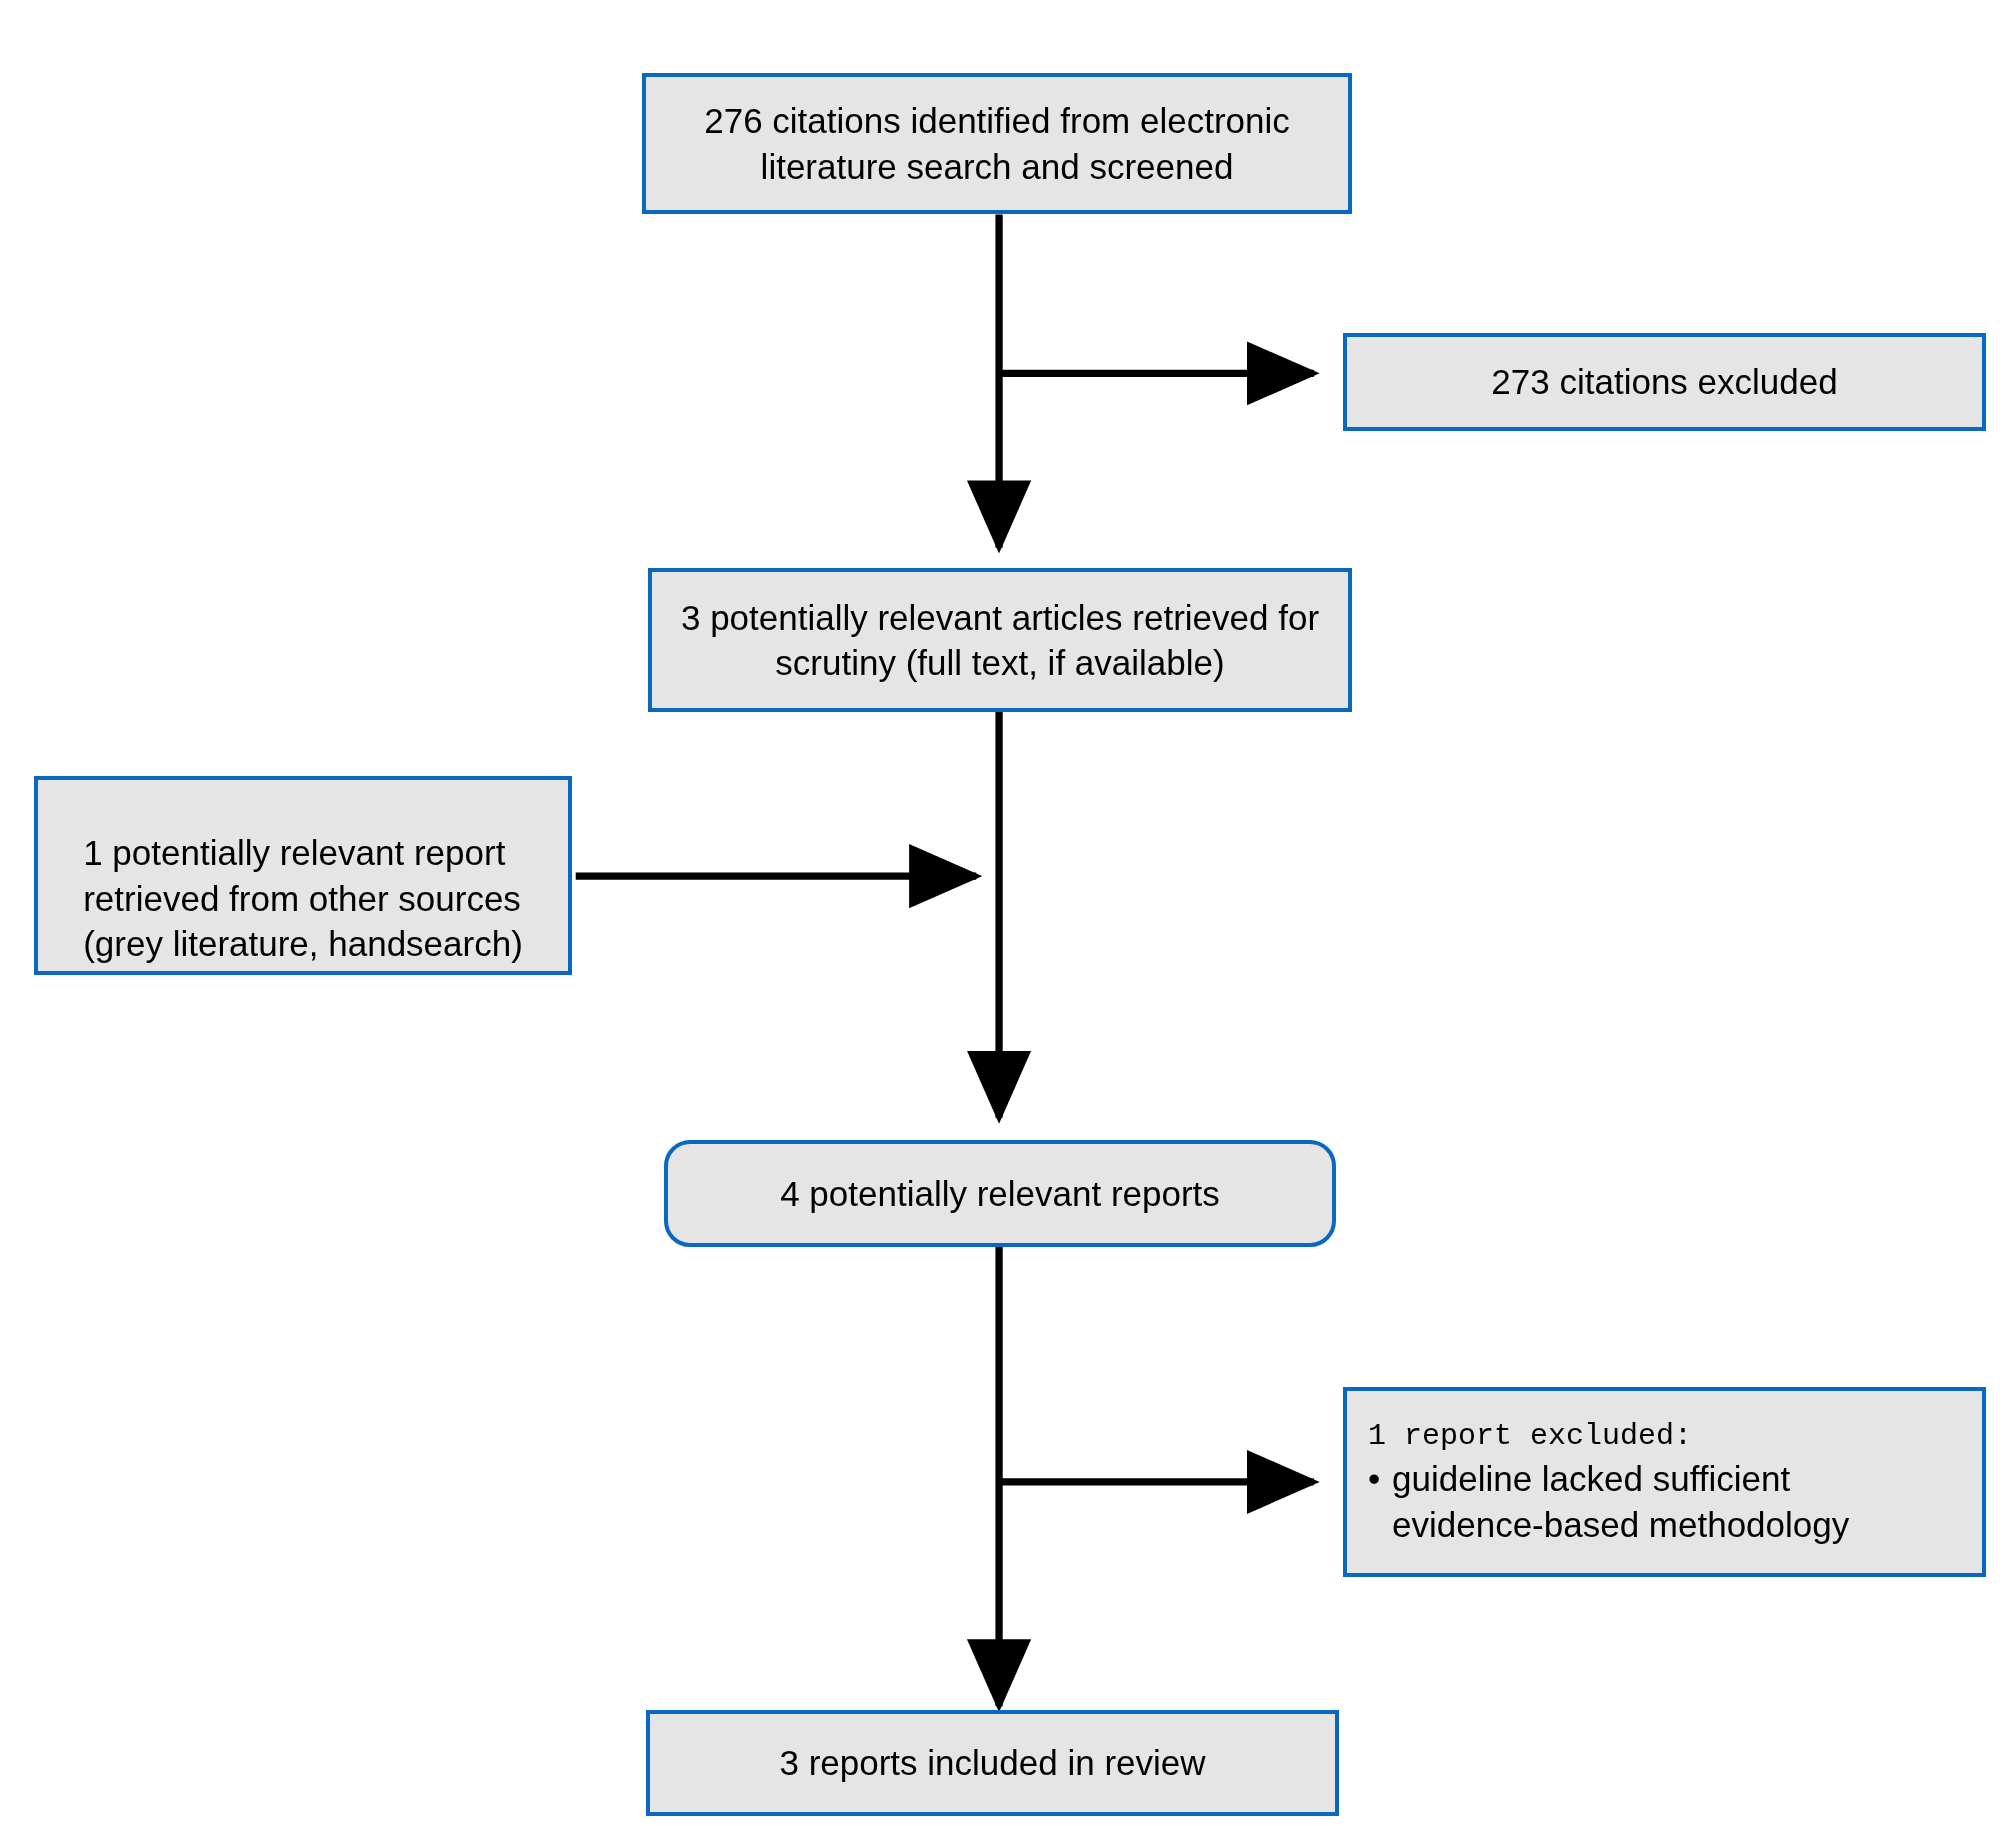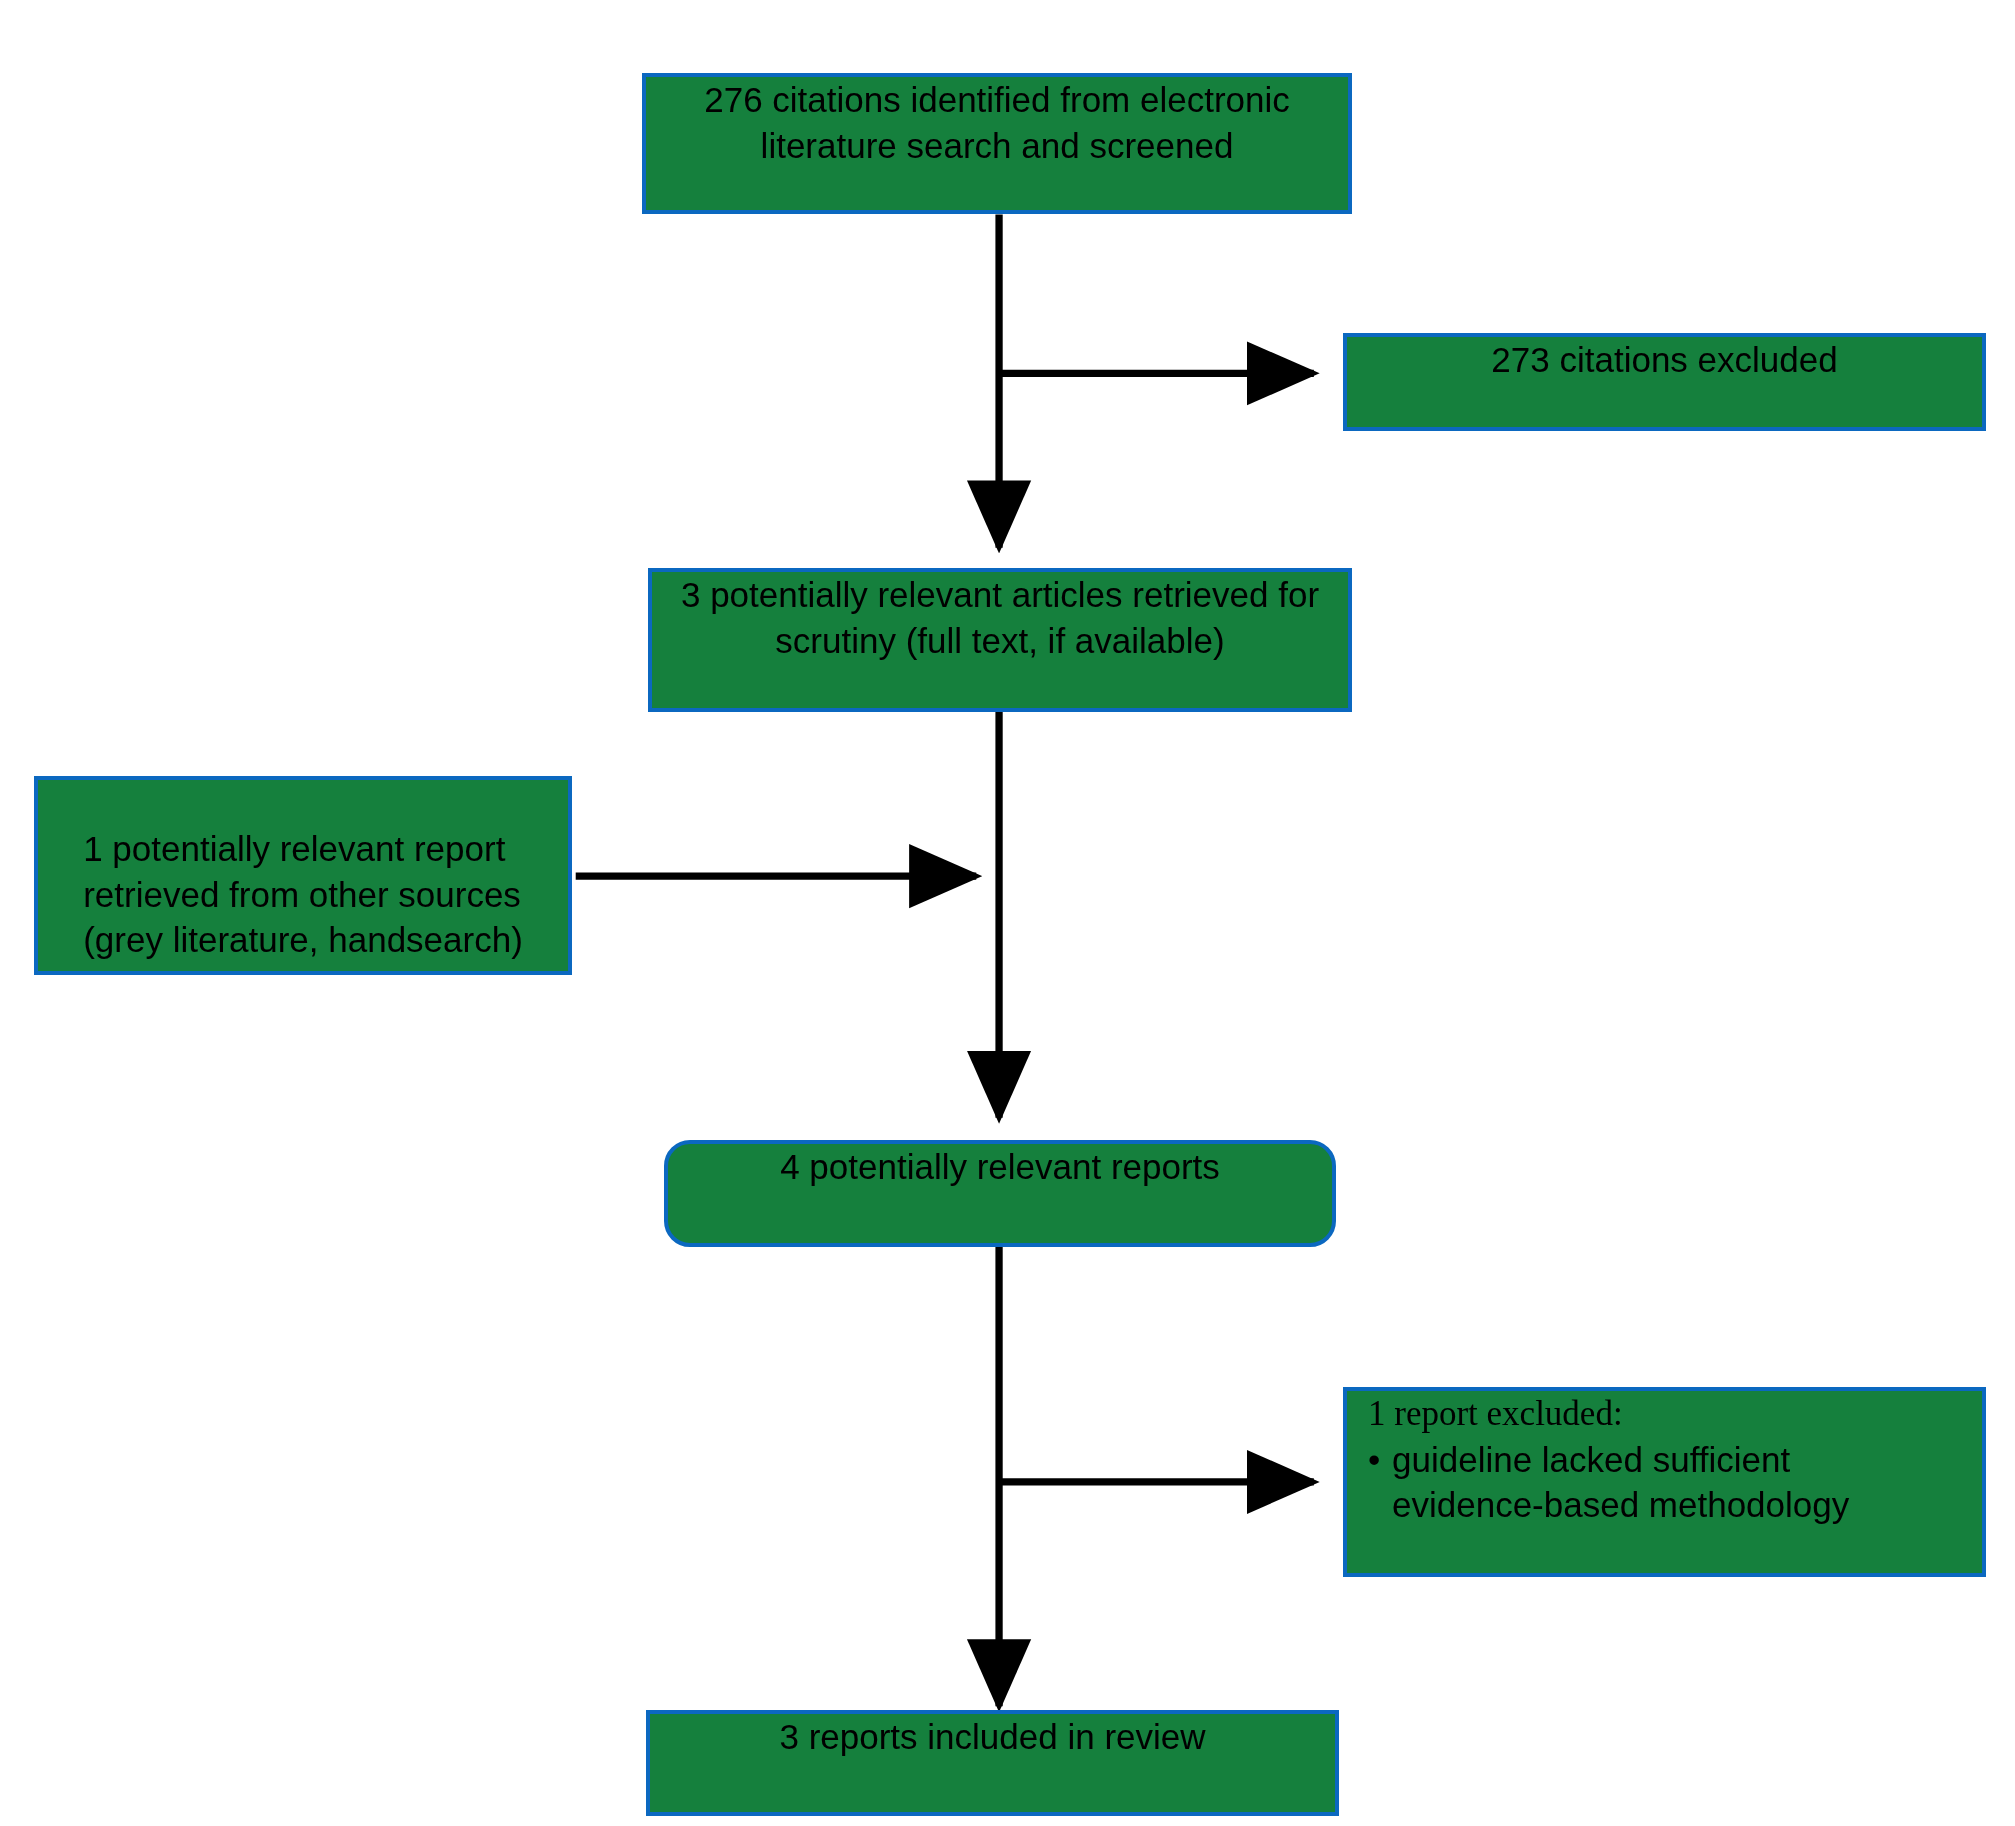--- a/index.html
+++ b/index.html
@@ -23,45 +23,45 @@
     position: absolute;
     left: 0;
     top: 0;
     width: 2015px;
     height: 1827px;
     display: block;
   }
   .node-box {
     position: absolute;
     box-sizing: border-box;
-    background: #15803d;
+    background: #e5e5e5;
     border: 4.1px solid #0b68c0;
     display: flex;
-    align-items: flex-start;
+    align-items: center;
     justify-content: center;
   }
   .node-text {
     font-family: "Liberation Sans", sans-serif;
     font-size: 35px;
     line-height: 1.30;
     color: #000000;
     white-space: pre-line;
     padding: 0 12.8px;
   }
   .align-center { text-align: center; }
   .align-left   { text-align: left; margin-top: 46px; }
 
   .excluded-list {
     padding: 0 0 0 21px;
     width: 100%;
     box-sizing: border-box;
   }
   .excluded-heading {
-    font-family: Liberation Serif, serif;
-    font-size: 35px;
+    font-family: Liberation Mono, monospace;
+    font-size: 30px;
     line-height: 1.30;
     color: #000000;
     text-align: left;
   }
   .excluded-item {
     display: flex;
     align-items: flex-start;
     font-family: "Liberation Sans", sans-serif;
     font-size: 35px;
     line-height: 1.30;

